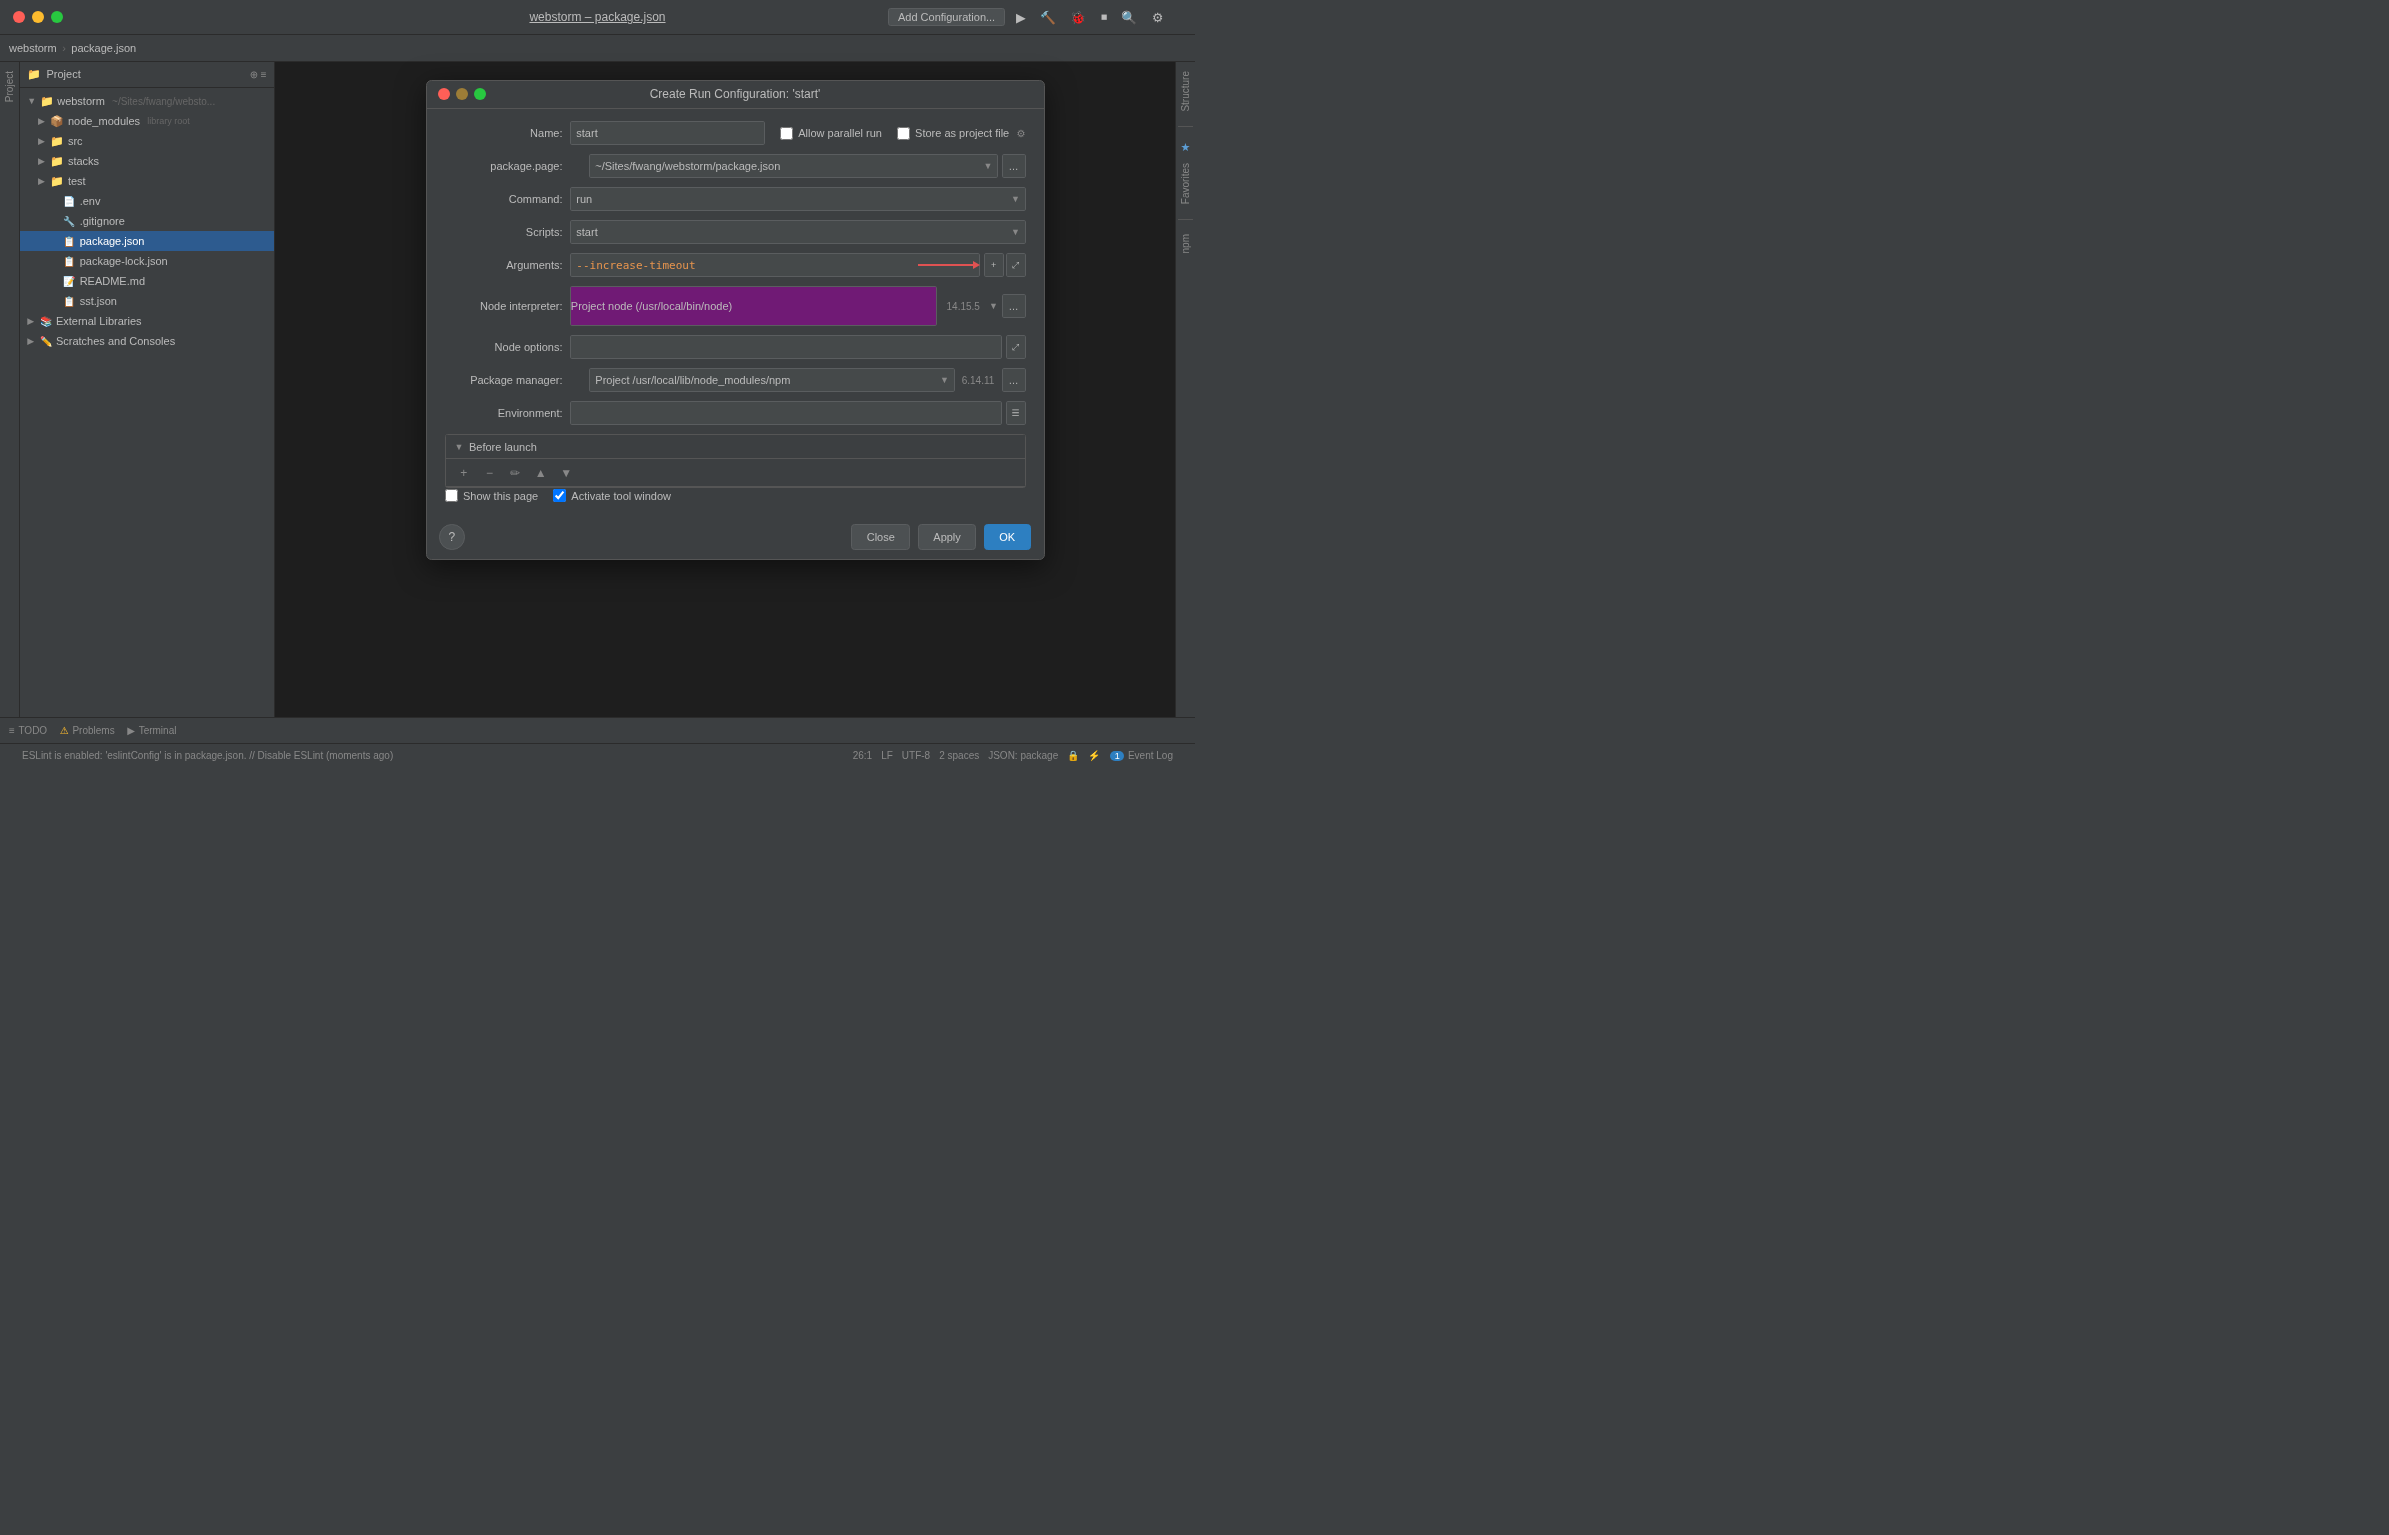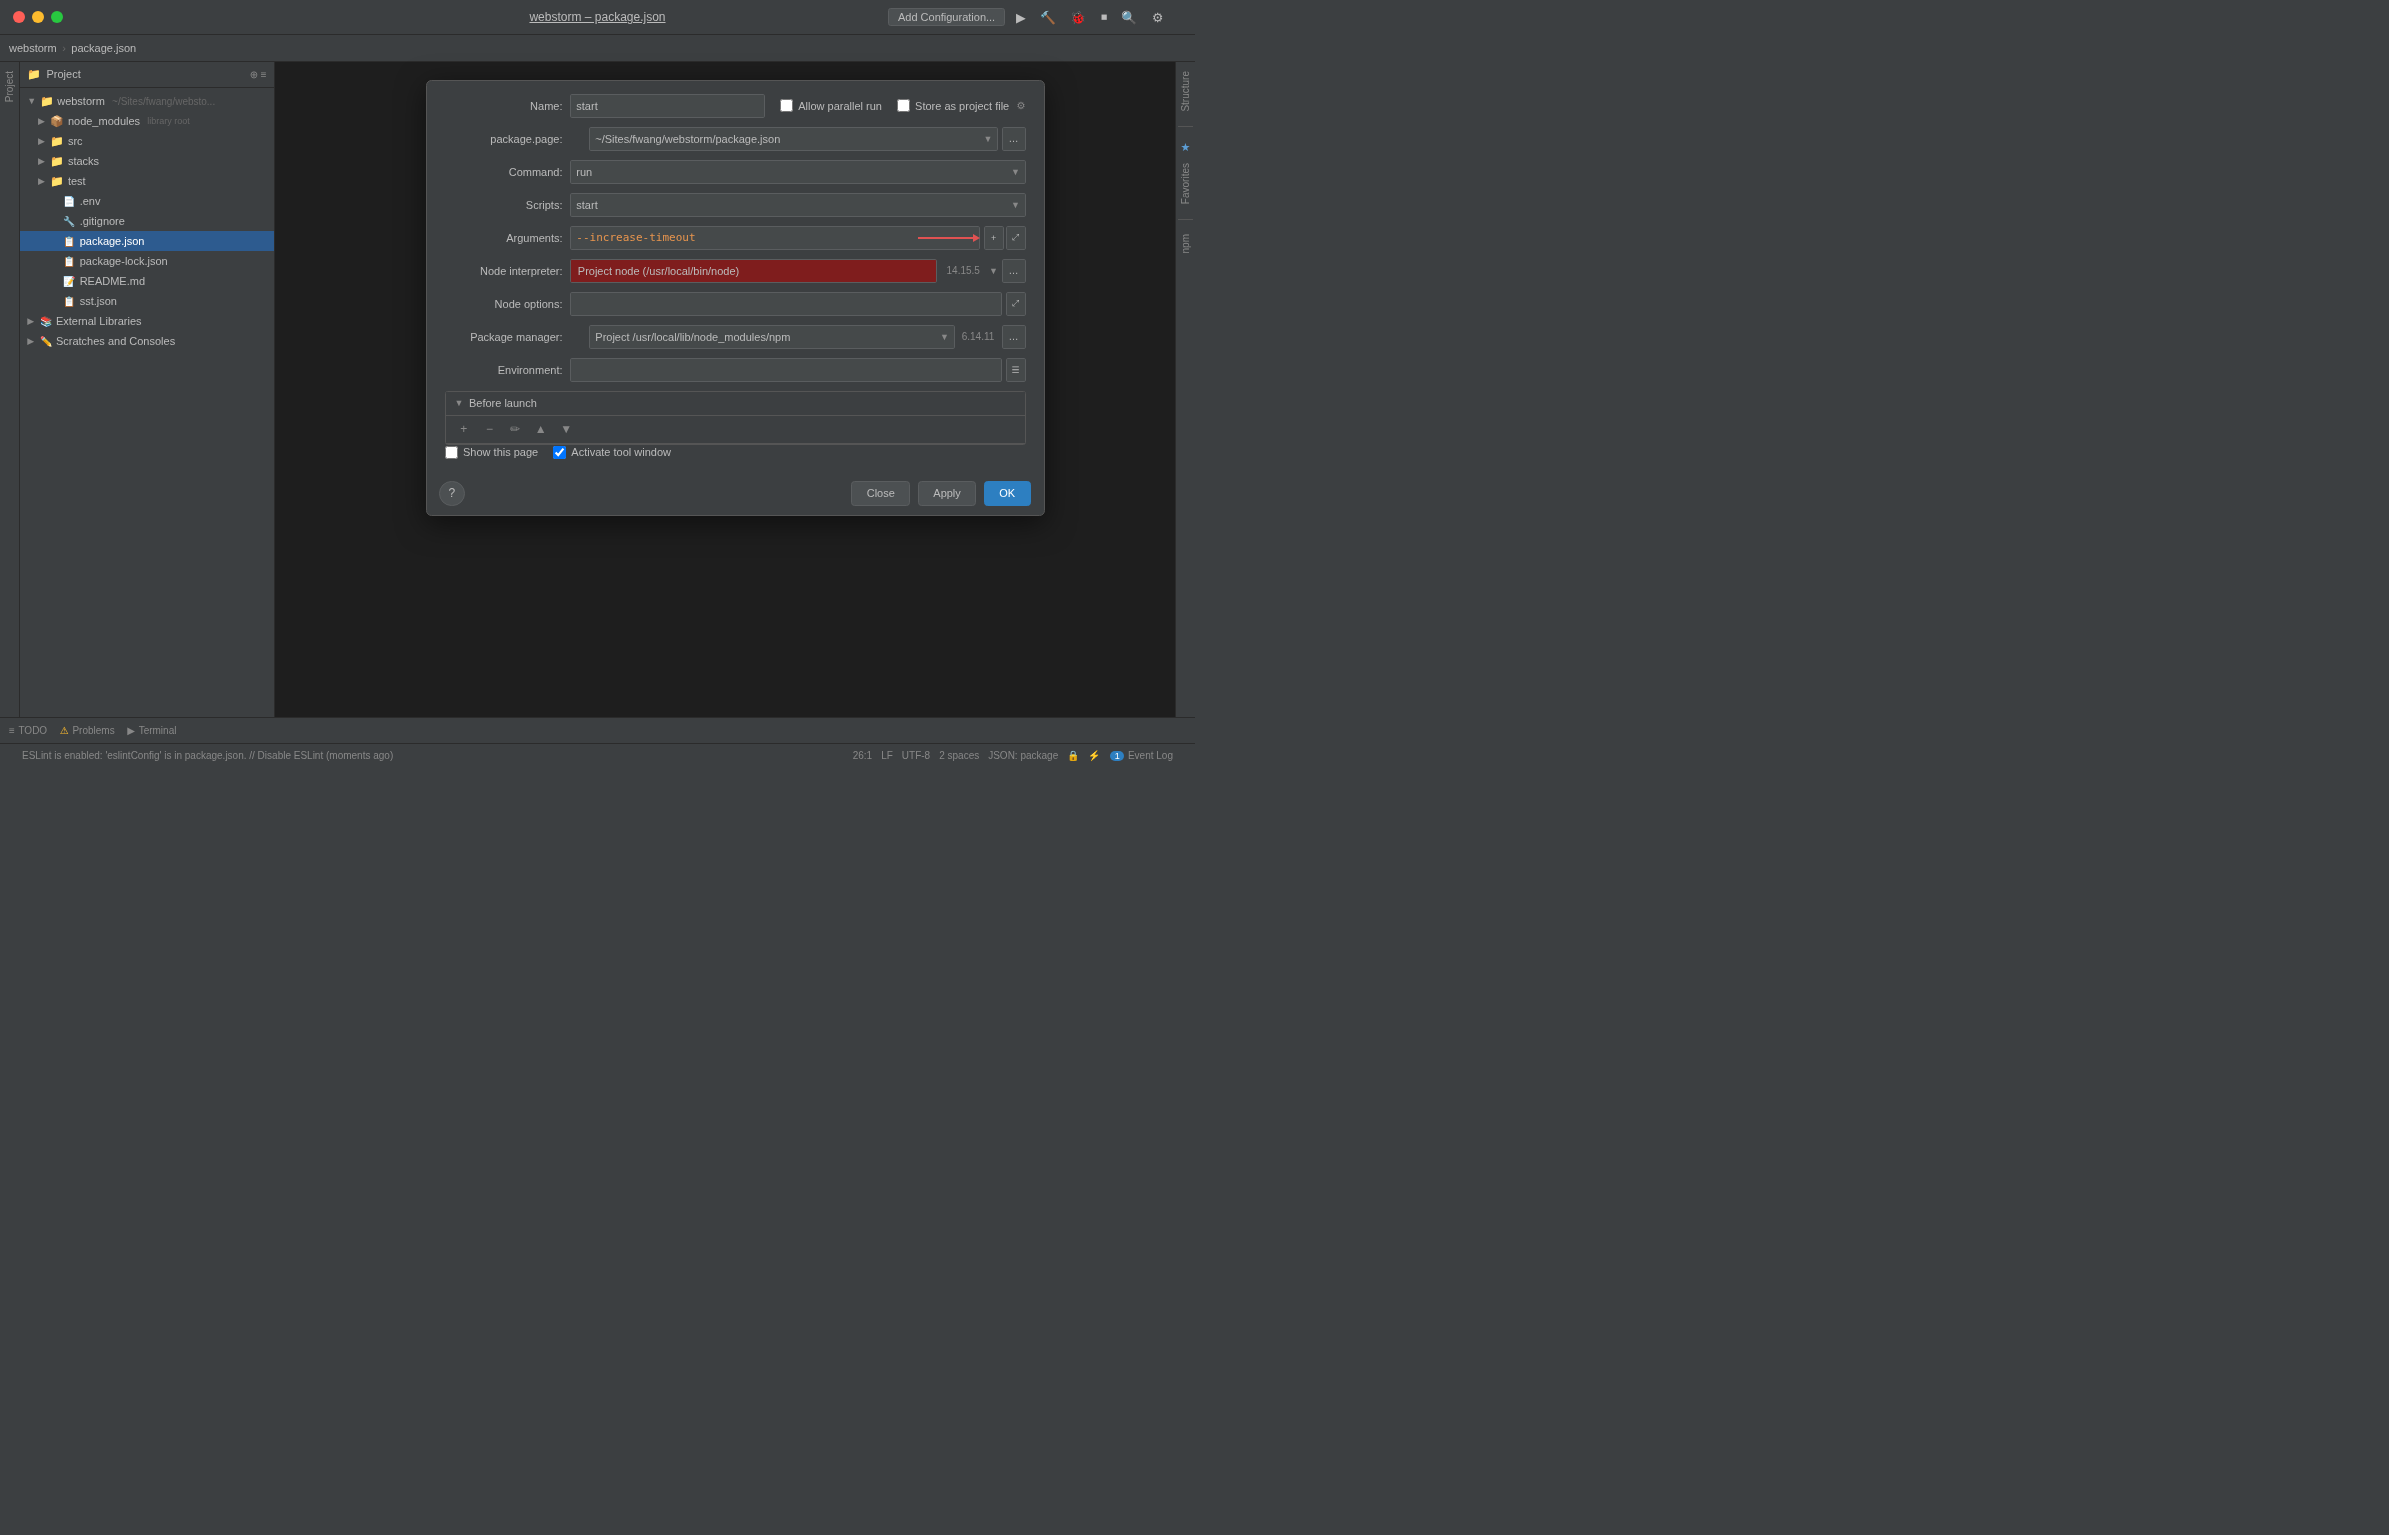--- a/index.html
+++ b/index.html
@@ -542,26 +542,26 @@
     }
     .panel-label-vert {
       writing-mode: vertical-rl;
       transform: rotate(180deg);
       font-size: 10px;
       color: #888;
       cursor: pointer;
     }
 
     .node-interpreter-select {
-      background: #7f1d1d;
-      border: 0.9px solid #5a5d5f;
-      color: #bbb;
-      font-size: 11px;
-      height: 24px;
-      padding: 0 7px;
+      background: #701a75;
+      border: 0.9px solid #5a5d5f;
+      color: #bbb;
+      font-size: 11px;
+      height: 40px;
+      padding: 0 0;
       border-radius: 1.8px;
       appearance: none;
       flex: 1;
     }
   </style>
 </head>
 <body>
 
 <div class="title-bar">
   <div class="traffic-lights">
@@ -683,20 +683,28 @@
     </div>
   </div>
 
   <div class="content-area">
 
     <span class="checkmark-green">✓</span>
 
     <div class="dialog-overlay">
       <div class="dialog">
 
+        <div class="dialog-title-bar">
+          <div class="dialog-traffic-lights">
+            <div class="traffic-light tl-red"></div>
+            <div class="traffic-light tl-yellow" style="opacity:0.5"></div>
+            <div class="traffic-light tl-green"></div>
+          </div>
+          <span class="dialog-title">Create Run Configuration: 'start'</span>
+        </div>
 
         <div class="dialog-body">
 
           <div class="name-row">
             <span class="name-label">Name:</span>
             <input class="name-input form-control" type="text" value="start" style="">
             <div class="name-options">
               <label class="checkbox-row">
                 <input type="checkbox" style="">
                 <span class="checkbox-label">Allow parallel run</span>

